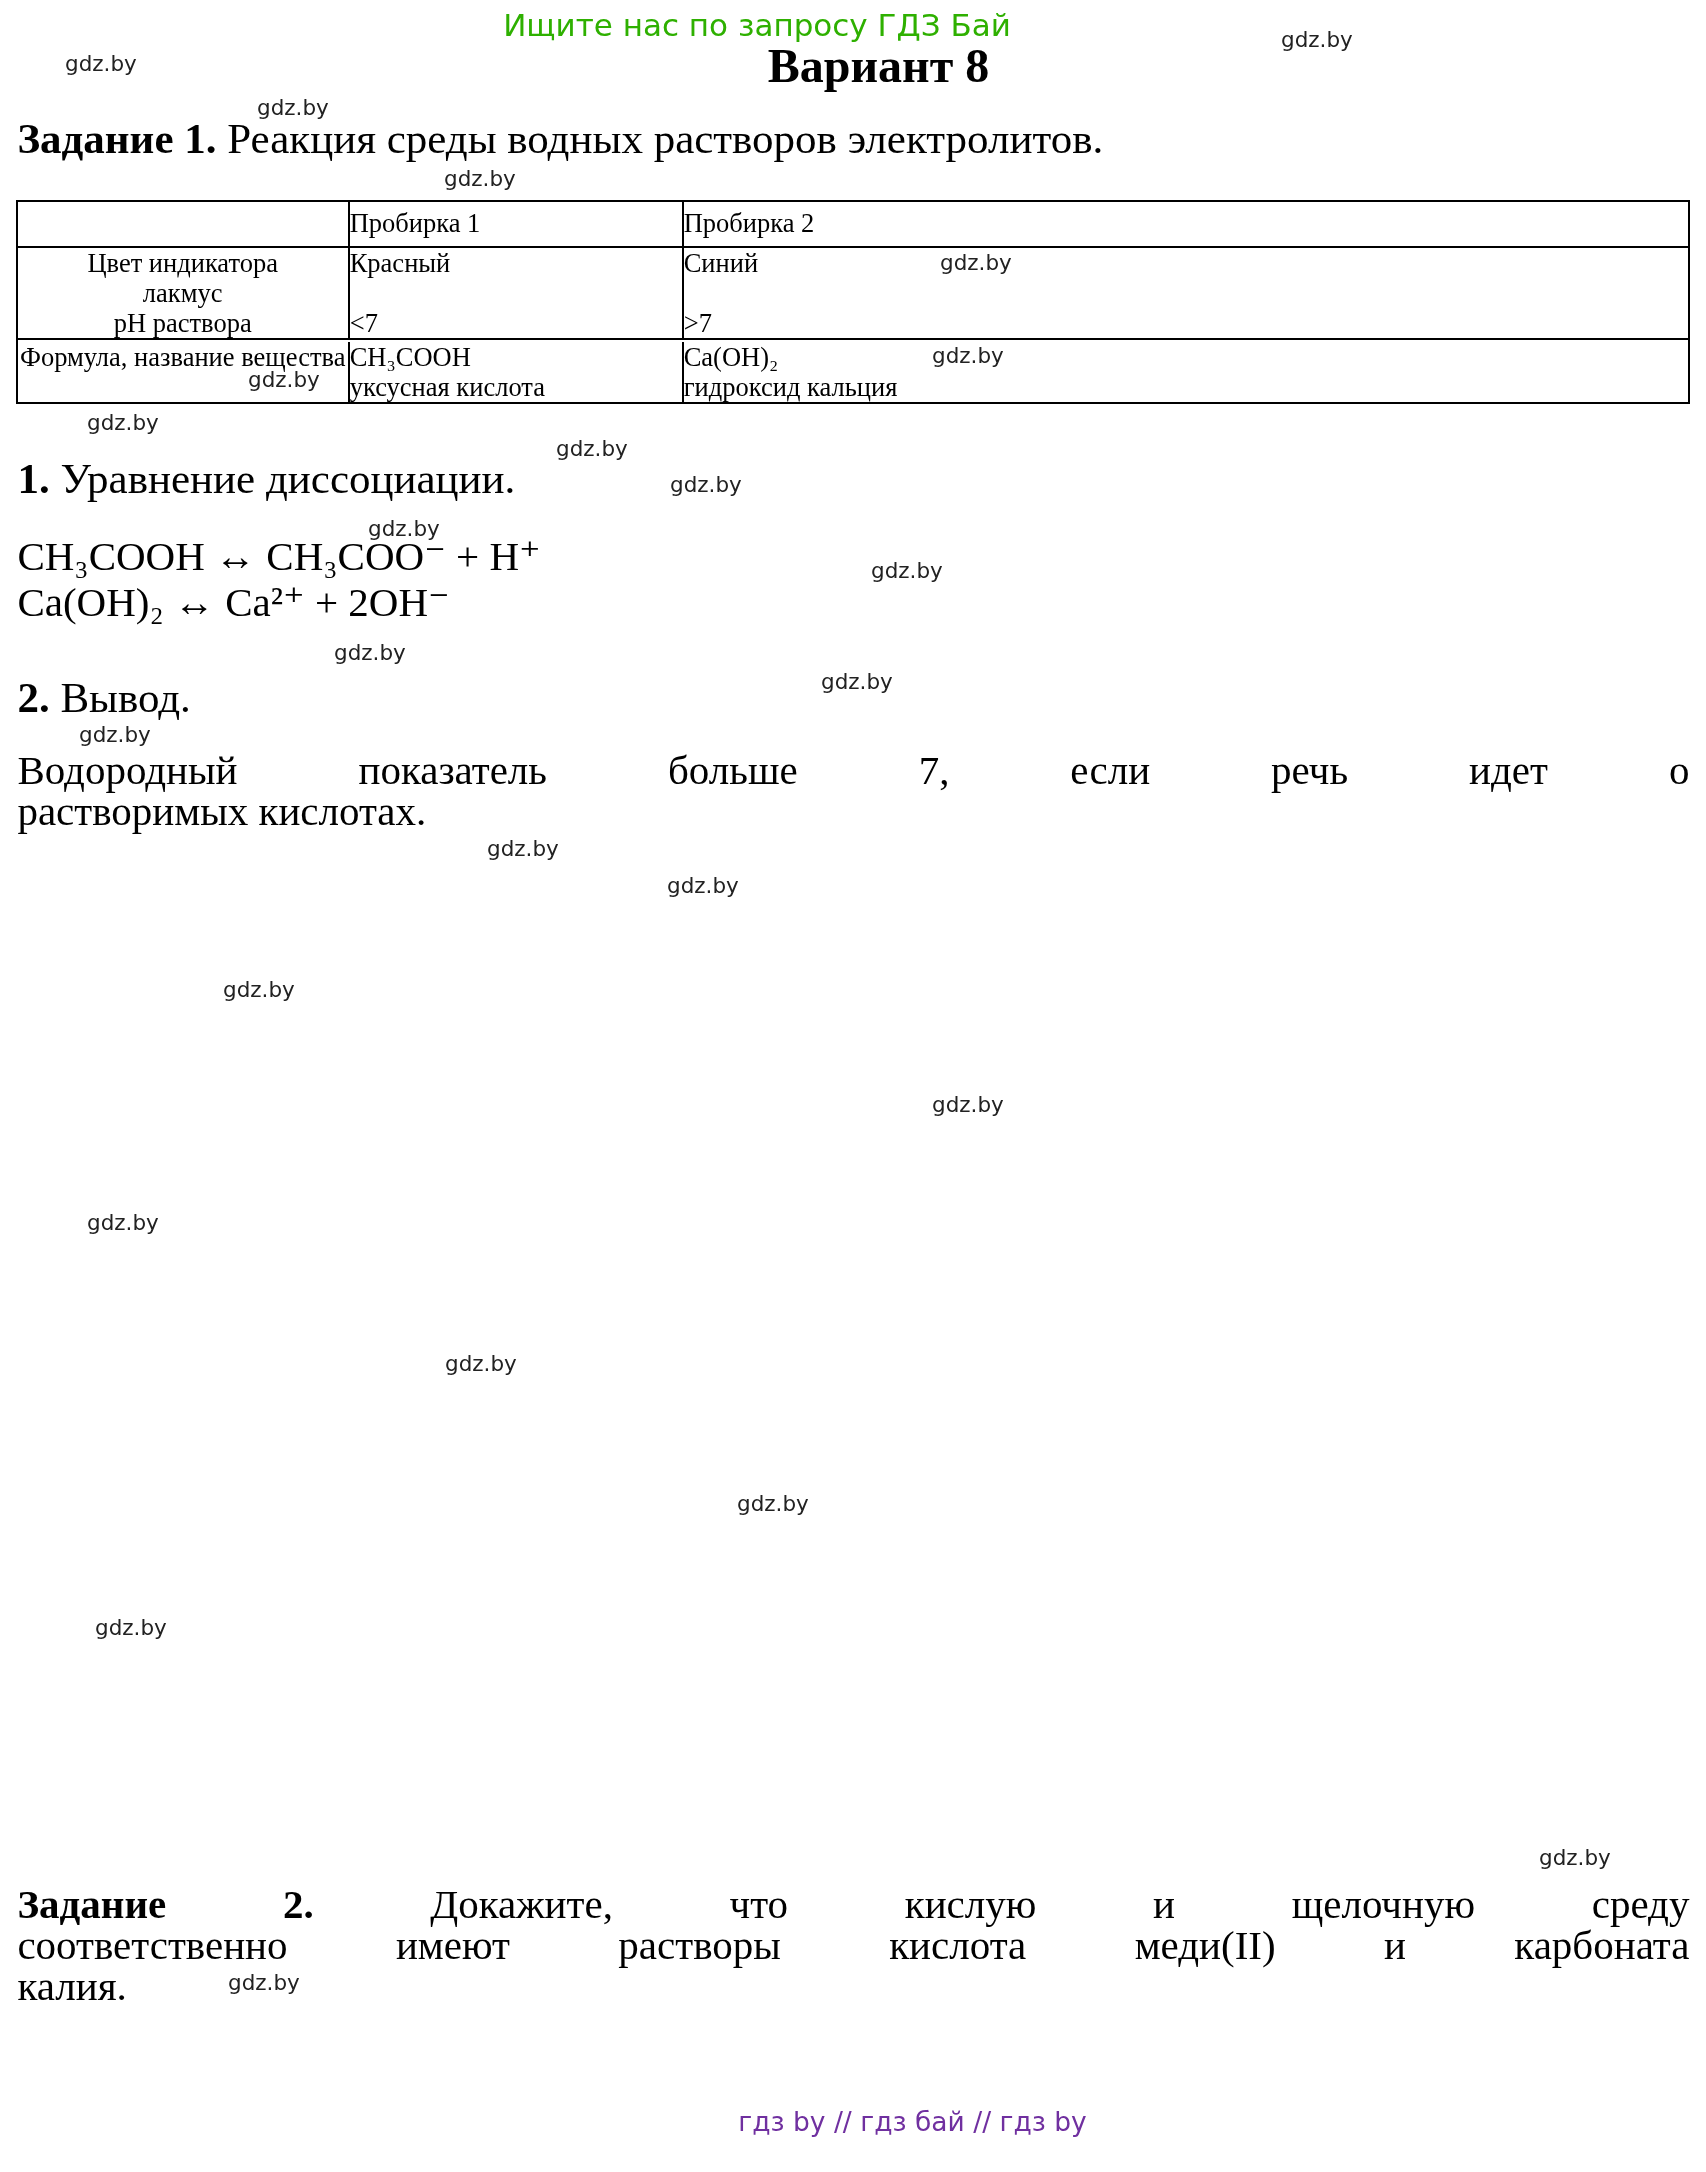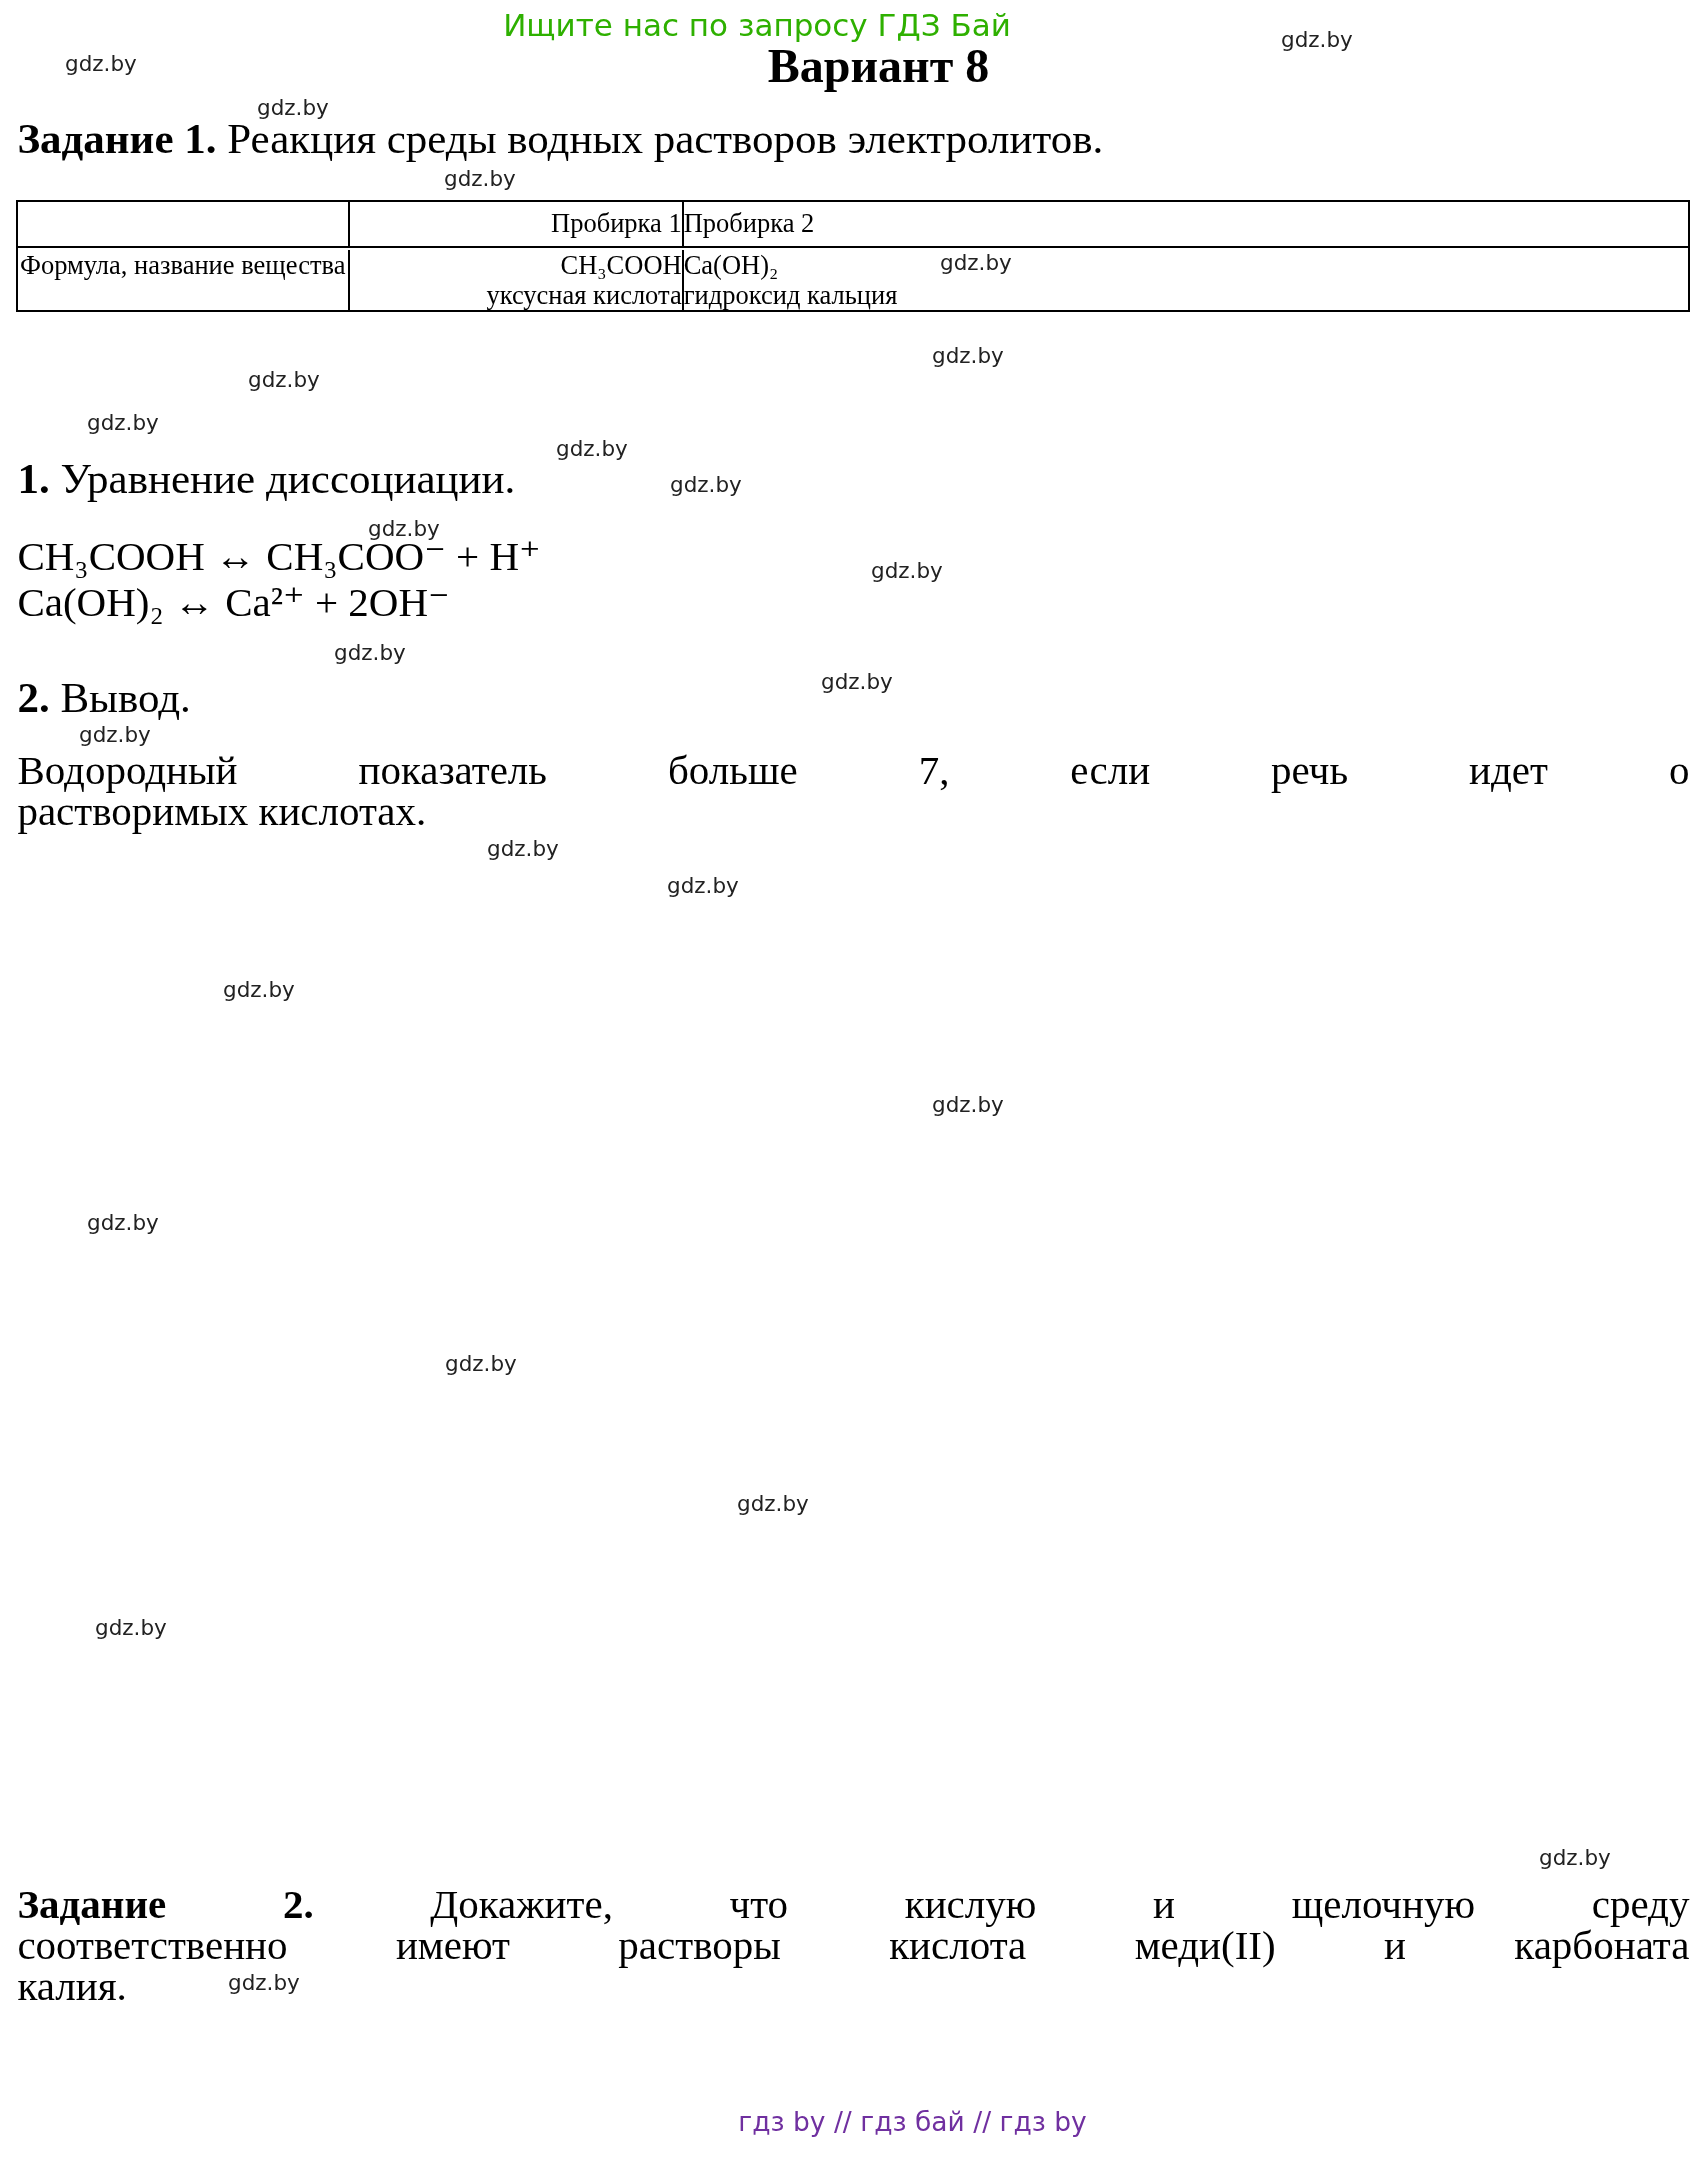--- a/index.html
+++ b/index.html
@@ -60,21 +60,21 @@
     font-size: 26.5px;
     line-height: 30px;
   }
   .row { display: flex; }
   .row.head { height: 46px; border-bottom: 2.5px solid #000; }
   .row.head .cell { line-height: 43px; }
   .row.r2 { height: 92px; border-bottom: 2.5px solid #000; }
   .row.r3 { height: 62px; padding-top: 1.7px; }
   .cell { flex: 0 0 auto; }
   .c1 { width: 332px; border-right: 2.5px solid #000; text-align: center; }
-  .c2 { width: 334px; border-right: 2.5px solid #000; text-align: right; }
+  .c2 { width: 334px; border-right: 2.5px solid #000; text-align: left; }
   .c3 { flex: 1 1 auto; text-align: left; }
   .c3 .inner { width: 341px; text-align: left; }
   .sp { height: 30px; }
   .row.head .c1, .row.head .c2, .row.head .c3 { border-bottom: none; }
 
   .sec {
     position: absolute;
     left: 17.4px;
     font-size: 43px;
     white-space: nowrap;
@@ -125,20 +125,39 @@
   <div class="title">Вариант 8</div>
 
   <div class="h1"><b>Задание 1.</b> <span>Реакция среды водных растворов электролитов.</span></div>
 
   <div class="table">
     <div class="row head">
       <div class="cell c1"></div>
       <div class="cell c2">Пробирка 1</div>
       <div class="cell c3">
         <div class="inner">Пробирка 2</div>
+      </div>
+    </div>
+    <div class="row r2">
+      <div class="cell c1">
+        <div>Цвет индикатора</div>
+        <div>лакмус</div>
+        <div>pH раствора</div>
+      </div>
+      <div class="cell c2">
+        <div>Красный</div>
+        <div class="sp"></div>
+        <div>&lt;7</div>
+      </div>
+      <div class="cell c3">
+        <div class="inner">
+          <div>Синий</div>
+          <div class="sp"></div>
+          <div>&gt;7</div>
+        </div>
       </div>
     </div>
     <div class="row r3">
       <div class="cell c1">
         <div>Формула, название вещества</div>
       </div>
       <div class="cell c2">
         <div>CH₃COOH</div>
         <div>уксусная кислота</div>
       </div>

